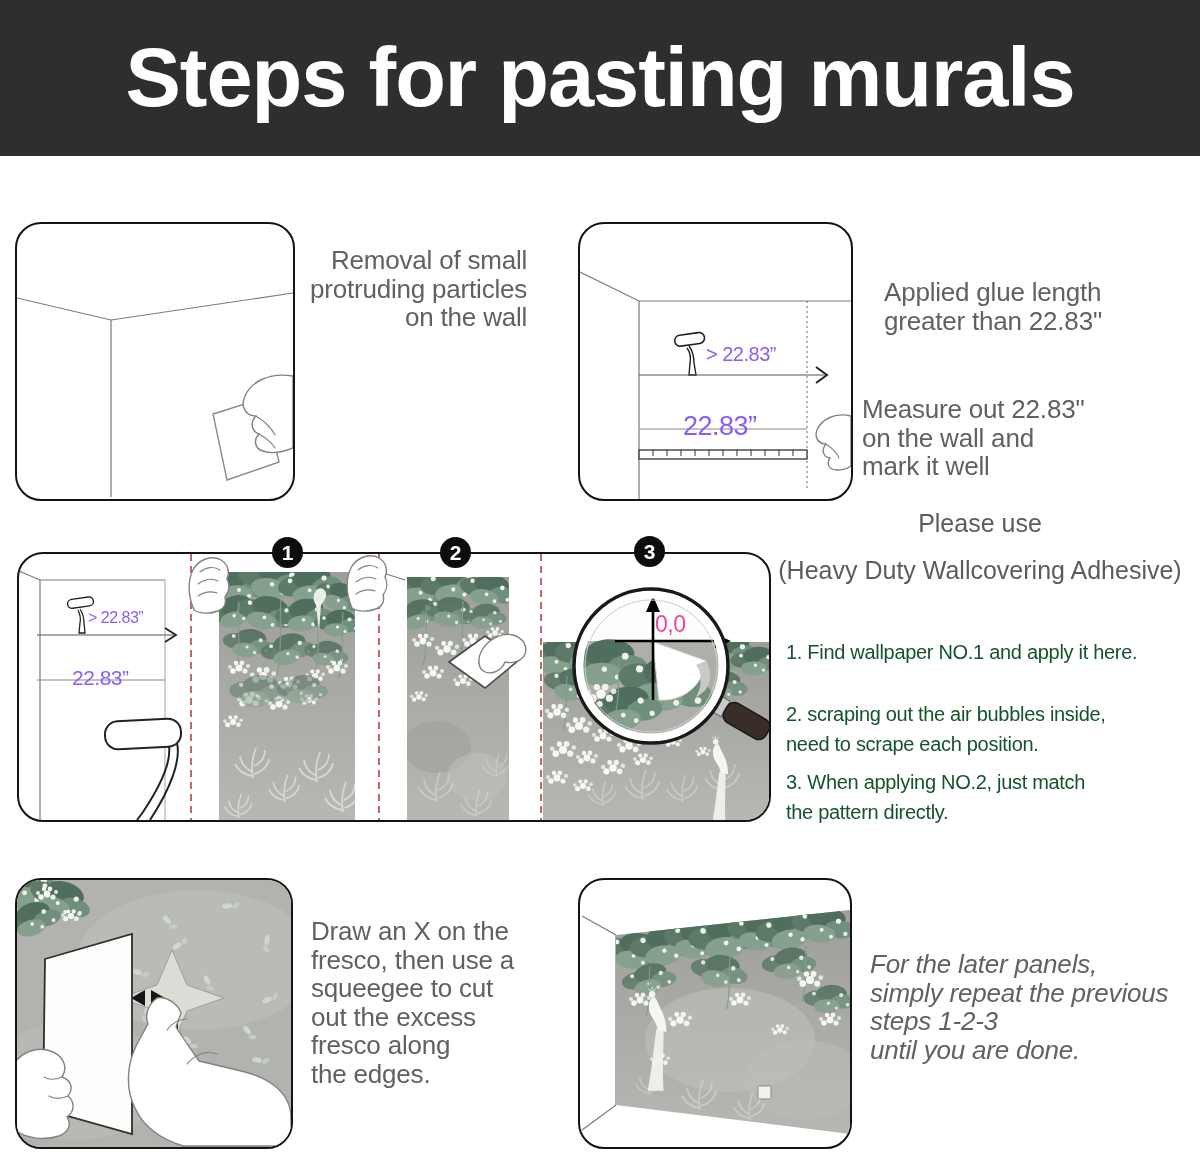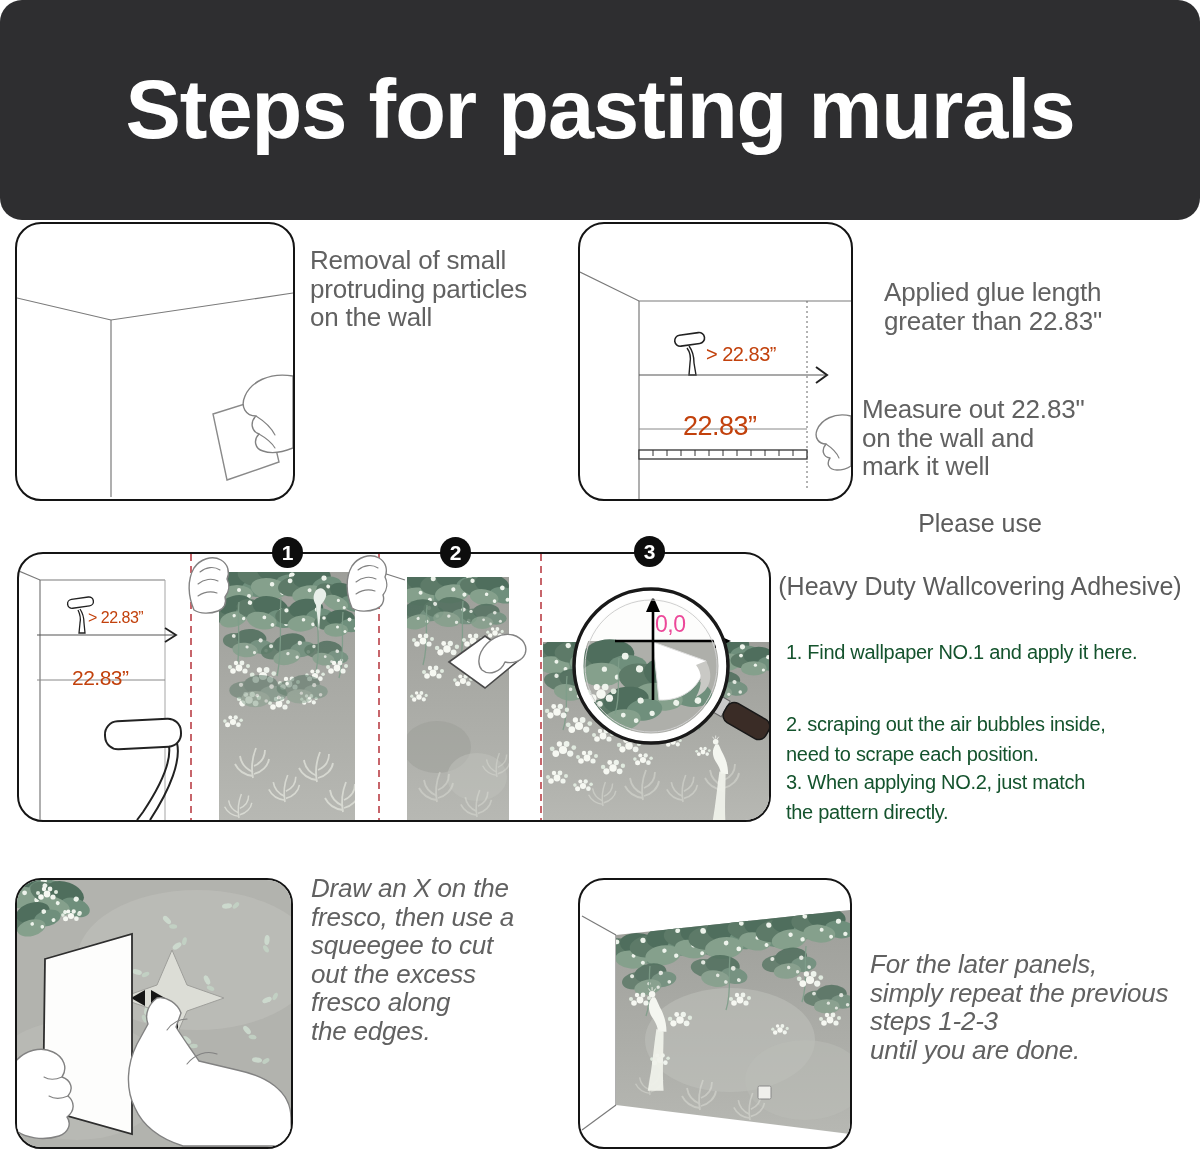--- a/index.html
+++ b/index.html
@@ -1,41 +1,41 @@
 <!DOCTYPE html>
 <html><head>
 <meta charset="utf-8">
 <style>
   html,body{margin:0;padding:0;background:#fff;}
   .page{position:relative;width:1200px;height:1152px;background:#fff;overflow:hidden;
         font-family:"Liberation Sans",sans-serif;}
-  .banner{position:absolute;left:0;top:0;width:1200px;height:220px;background:#2e2e30;
-          display:flex;align-items:center;justify-content:center;border-radius:22px;}
+  .banner{position:absolute;left:0;top:0;width:1200px;height:156px;background:#2e2e30;
+          display:flex;align-items:center;justify-content:center;}
   .banner h1{margin:0;color:#ffffff;font-size:83px;font-weight:bold;letter-spacing:-1px;}
   .panel-box{position:absolute;border:2.5px solid #141414;border-radius:26px;background:#fff;overflow:hidden;}
   .panel-box svg{display:block;width:100%;height:100%;}
   #box1{left:15px;top:222px;width:276px;height:275px;}
   #box2{left:578px;top:222px;width:271px;height:275px;}
   #box3{left:17px;top:552px;width:750px;height:266px;}
   #box4{left:15px;top:878px;width:274px;height:267px;}
   #box5{left:578px;top:878px;width:270px;height:267px;}
   .caption{position:absolute;color:#616161;font-size:26px;line-height:28.5px;white-space:pre-line;letter-spacing:-0.2px;}
-  #cap1{left:310px;top:246px;}
+  #cap1{left:310px;top:246px;text-align:right;}
   #cap2a{left:884px;top:278px;}
   #cap2b{left:862px;top:395px;}
-  #cap4{left:311px;top:874px;font-style:italic;}
+  #cap4{left:311px;top:917px;}
   #cap5{left:870px;top:950px;font-style:italic;}
   .adh{position:absolute;left:770px;width:420px;text-align:center;color:#5c5c5c;font-size:25px;}
   #adh-title{top:509px;}
-  #adh-sub{top:572px;}
+  #adh-sub{top:556px;}
   .instr{position:absolute;left:786px;color:#14532d;font-size:20px;line-height:30px;white-space:pre-line;letter-spacing:-0.3px;}
   #instr1{top:637px;}
-  #instr2{top:699px;margin-top:10px;}
+  #instr2{top:699px;}
   #instr3{top:767px;}
-  .measure-label{position:absolute;color:#c2410c;letter-spacing:-0.5px;}
+  .measure-label{position:absolute;color:#8b5cf6;letter-spacing:-0.5px;}
   #lbl2a{left:706px;top:343px;font-size:20px;}
   #lbl2b{left:683px;top:411px;font-size:27px;font-weight:500;}
   #lbl3a{left:88px;top:609px;font-size:16px;}
   #lbl3b{left:72px;top:666px;font-size:21px;font-weight:500;}
   #lbl-origin{left:655px;top:611px;font-size:23px;color:#ec4899;font-weight:500;}
   .badge{position:absolute;width:31px;height:31px;border-radius:50%;background:#0d0d0d;color:#fff;
          display:flex;align-items:center;justify-content:center;font-size:21px;font-weight:bold;}
   #badge1{left:272px;top:537px;}
   #badge2{left:440px;top:537px;}
   #badge3{left:634px;top:536px;}

